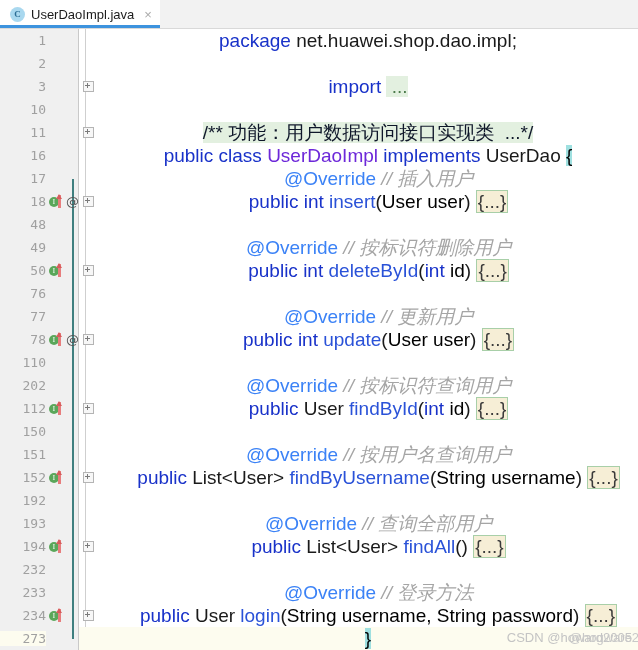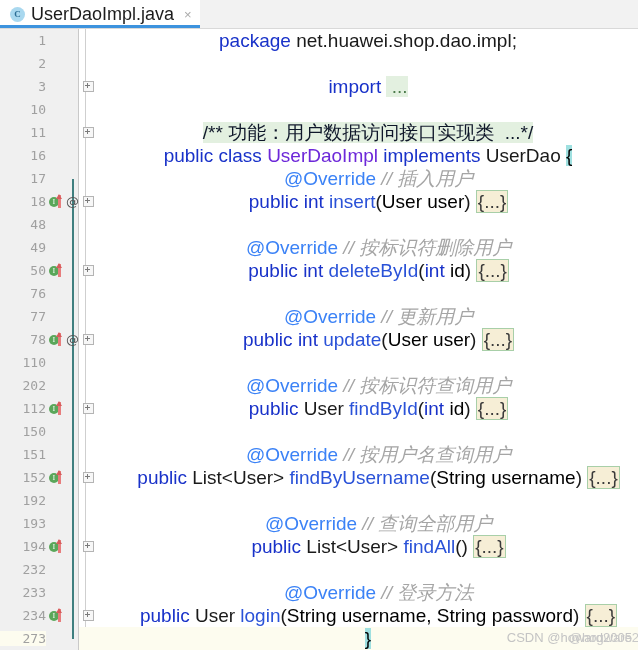--- a/index.html
+++ b/index.html
@@ -46,21 +46,21 @@
     color: #2a6d94;
     font-size: 9px;
     font-weight: bold;
     display: flex;
     align-items: center;
     justify-content: center;
     font-family: "Liberation Serif", serif;
     flex: none;
   }
   .tab-title {
-    font-size: 18px;
+    font-size: 13px;
     color: #1c1c1c;
     white-space: nowrap;
   }
   .tab-close {
     font-size: 13px;
     color: #aaaaaa;
     margin-left: 4px;
     line-height: 1;
   }
 

